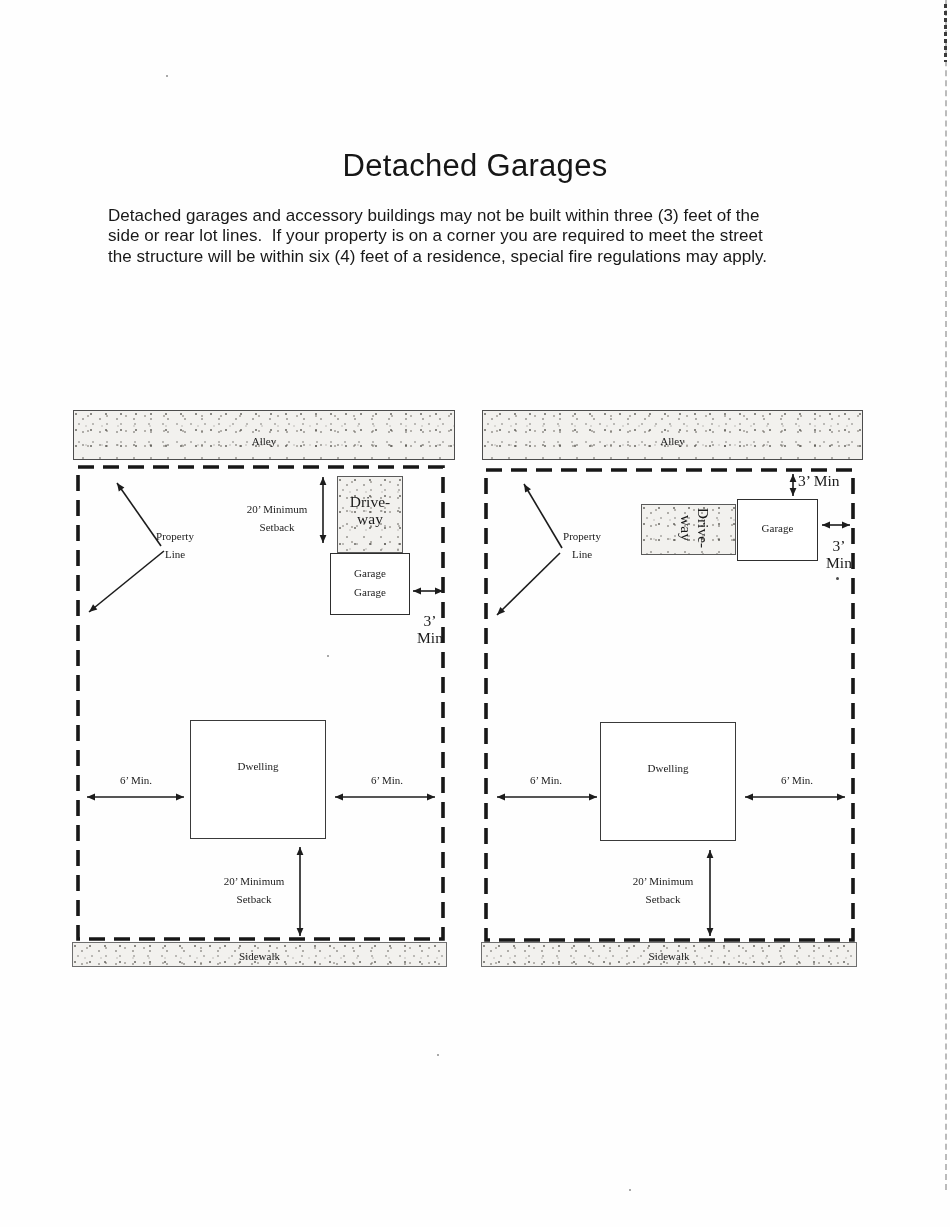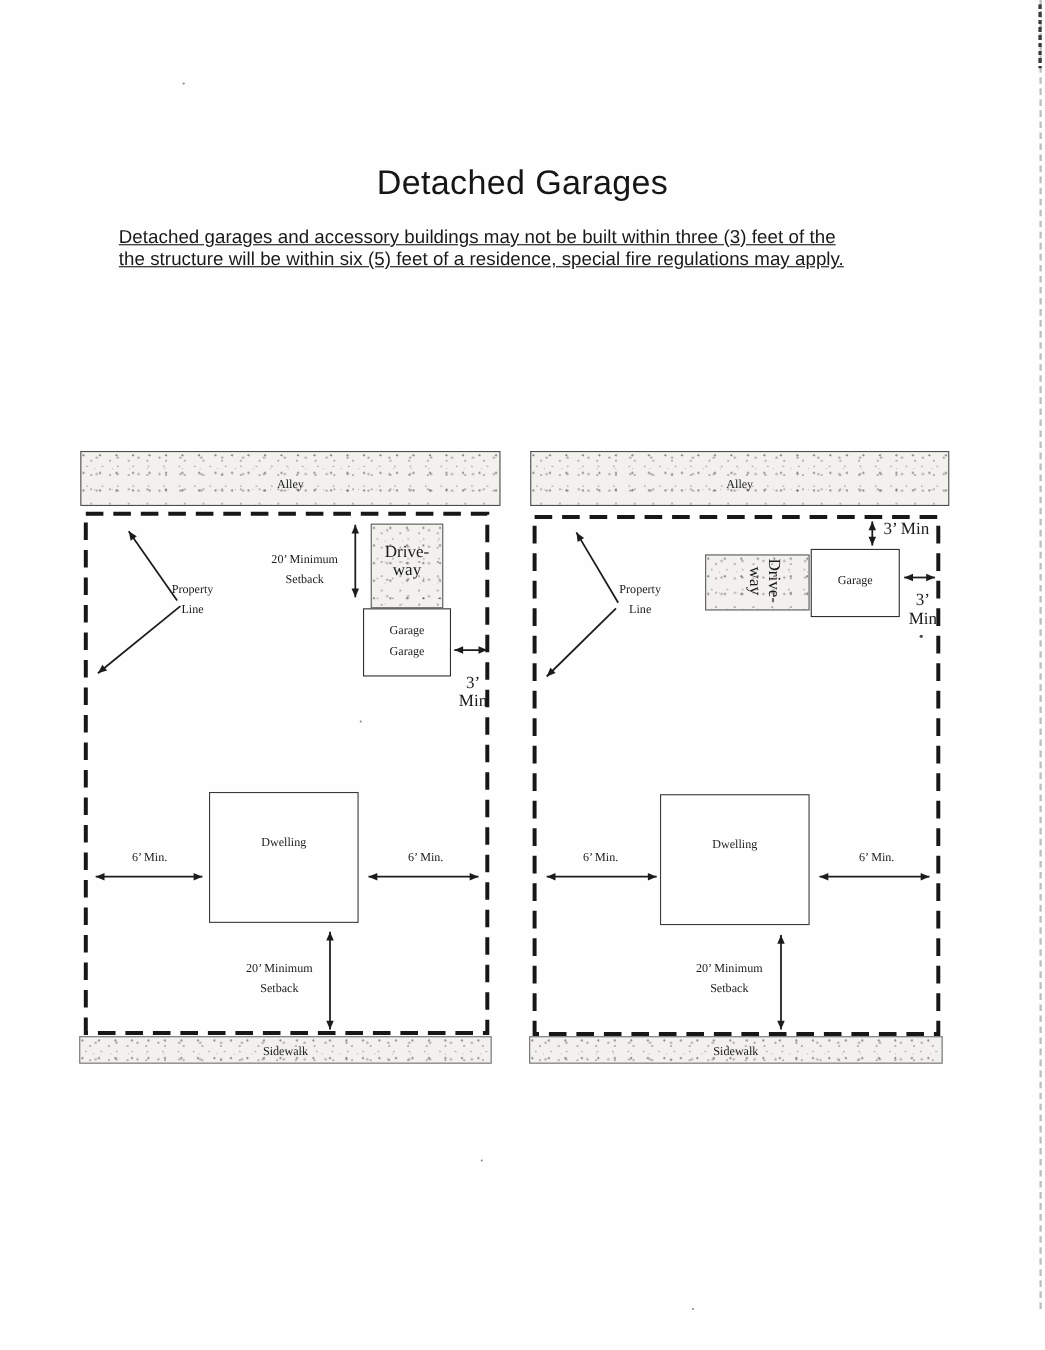--- a/index.html
+++ b/index.html
@@ -4,21 +4,21 @@
 <style>
   html,body{margin:0;padding:0;background:#ffffff;}
   #page{position:relative;width:950px;height:1227px;background:#fefefe;overflow:hidden;
         font-family:"Liberation Sans","DejaVu Sans",sans-serif;color:#1a1a1a;}
   #page *{box-sizing:border-box;}
 
   .title{position:absolute;left:0;top:148px;width:950px;text-align:center;
          font-size:31px;letter-spacing:.3px;color:#161616;}
   .para{position:absolute;left:108px;top:206px;font-size:17px;line-height:20.4px;
         letter-spacing:.05px;color:#181818;}
-  .para div{white-space:pre;text-decoration:underline;}
+  .para div{white-space:pre;}
 
   
   .stipple{
     background-color:#f2f1ee;
     background-image:
       radial-gradient(circle at 2px 3px,  rgba(55,53,48,.55) .8px, transparent 1.2px),
       radial-gradient(circle at 9px 8px,  rgba(88,85,78,.45) .7px, transparent 1.1px),
       radial-gradient(circle at 5px 13px, rgba(55,53,48,.40) .6px, transparent 1px),
       radial-gradient(circle at 14px 5px, rgba(120,116,108,.50) .9px, transparent 1.3px),
       radial-gradient(circle at 12px 15px,rgba(88,85,78,.35) .5px, transparent .9px);
@@ -43,21 +43,22 @@
   .speck{position:absolute;border-radius:50%;background:#8d8d8d;}
 </style>
 </head>
 <body>
 
 <div id="page">
 
   <div class="title">Detached Garages</div>
   <div class="para">
     <div>Detached garages and accessory buildings may not be built within three (3) feet of the</div>
-    <div>the structure will be within six (5) feet of a residence, special fire regulations may apply.</div>
+    <div>side or rear lot lines.  If your property is on a corner you are required to meet the street</div>
+    <div>the structure will be within six (4) feet of a residence, special fire regulations may apply.</div>
   </div>
 
   <div class="strip stipple" style="left:73px;top:410px;width:382px;height:50px;"></div>
   <div class="area stipple" style="left:337px;top:476px;width:66px;height:77px;"></div>
   <div class="box" style="left:330px;top:553px;width:80px;height:62px;"></div>
   <div class="box" style="left:190px;top:720px;width:136px;height:119px;border-color:#3a3a3a;"></div>
   <div class="strip stipple" style="left:72px;top:942px;width:375px;height:25px;border-color:#6e6e6e;"></div>
 
   <div class="strip stipple" style="left:482px;top:410px;width:381px;height:50px;"></div>
   <div class="area stipple" style="left:641px;top:504px;width:95px;height:51px;"></div>
@@ -134,21 +135,21 @@
   <div class="lbl" style="left:190px;top:757px;width:136px;">Dwelling</div>
   <div class="lbl" style="left:94px;top:771px;width:84px;">6’ Min.</div>
   <div class="lbl" style="left:345px;top:771px;width:84px;">6’ Min.</div>
   <div class="lbl" style="left:192px;top:872px;width:124px;">
     <div>20’ Minimum</div>
     <div>Setback</div>
   </div>
   <div class="lbl" style="left:72px;top:947px;width:375px;">Sidewalk</div>
 
   <div class="lbl" style="left:482px;top:432px;width:381px;">Alley</div>
-  <div class="lbl small" style="left:798px;top:472px;width:52px;text-align:center;">3’ Min</div>
+  <div class="lbl small" style="left:798px;top:472px;width:52px;text-align:left;">3’ Min</div>
   <div class="lbl" style="left:537px;top:527px;width:90px;">
     <div>Property</div>
     <div>Line</div>
   </div>
   <div class="lbl small rot" style="left:667px;top:511px;width:56px;">
     <div>Drive-</div>
     <div>way</div>
   </div>
   <div class="lbl" style="left:737px;top:519px;width:81px;">Garage</div>
   <div class="lbl small" style="left:815px;top:537px;width:48px;">

